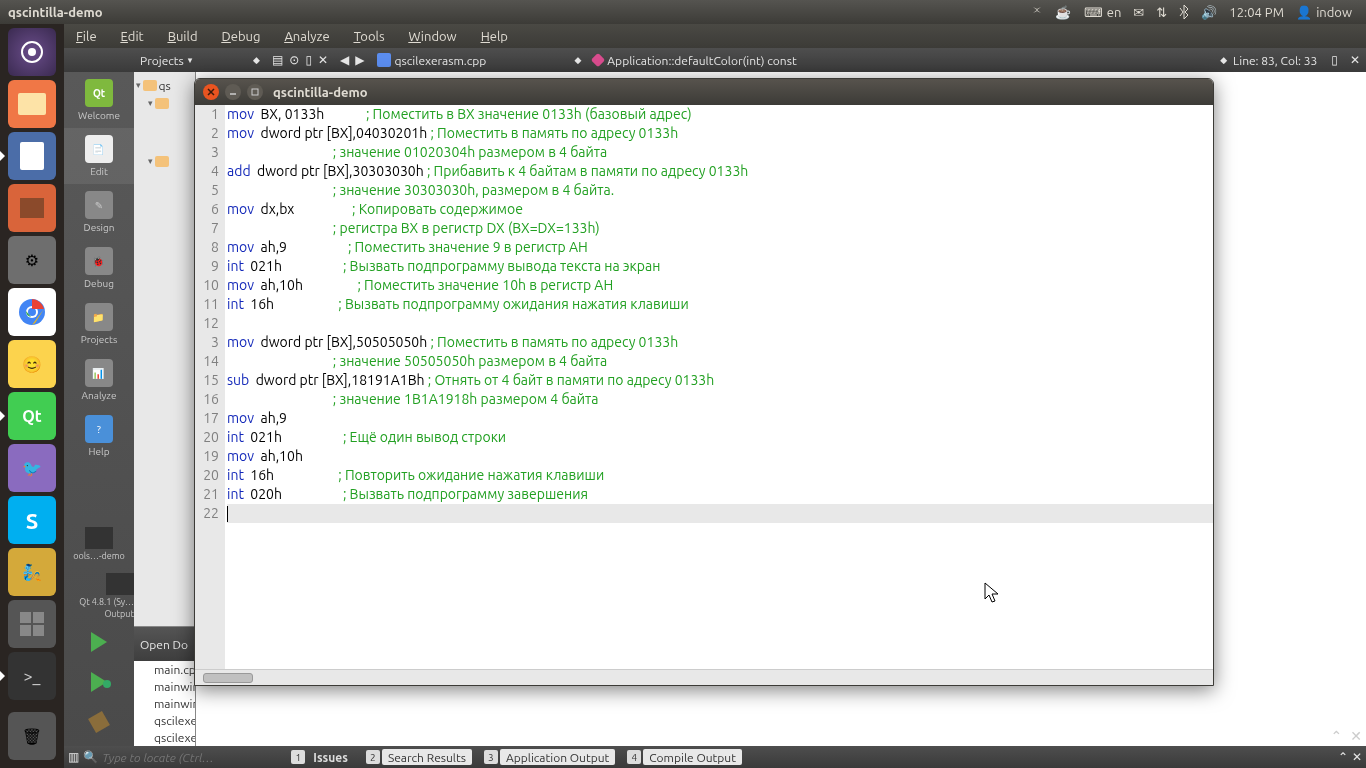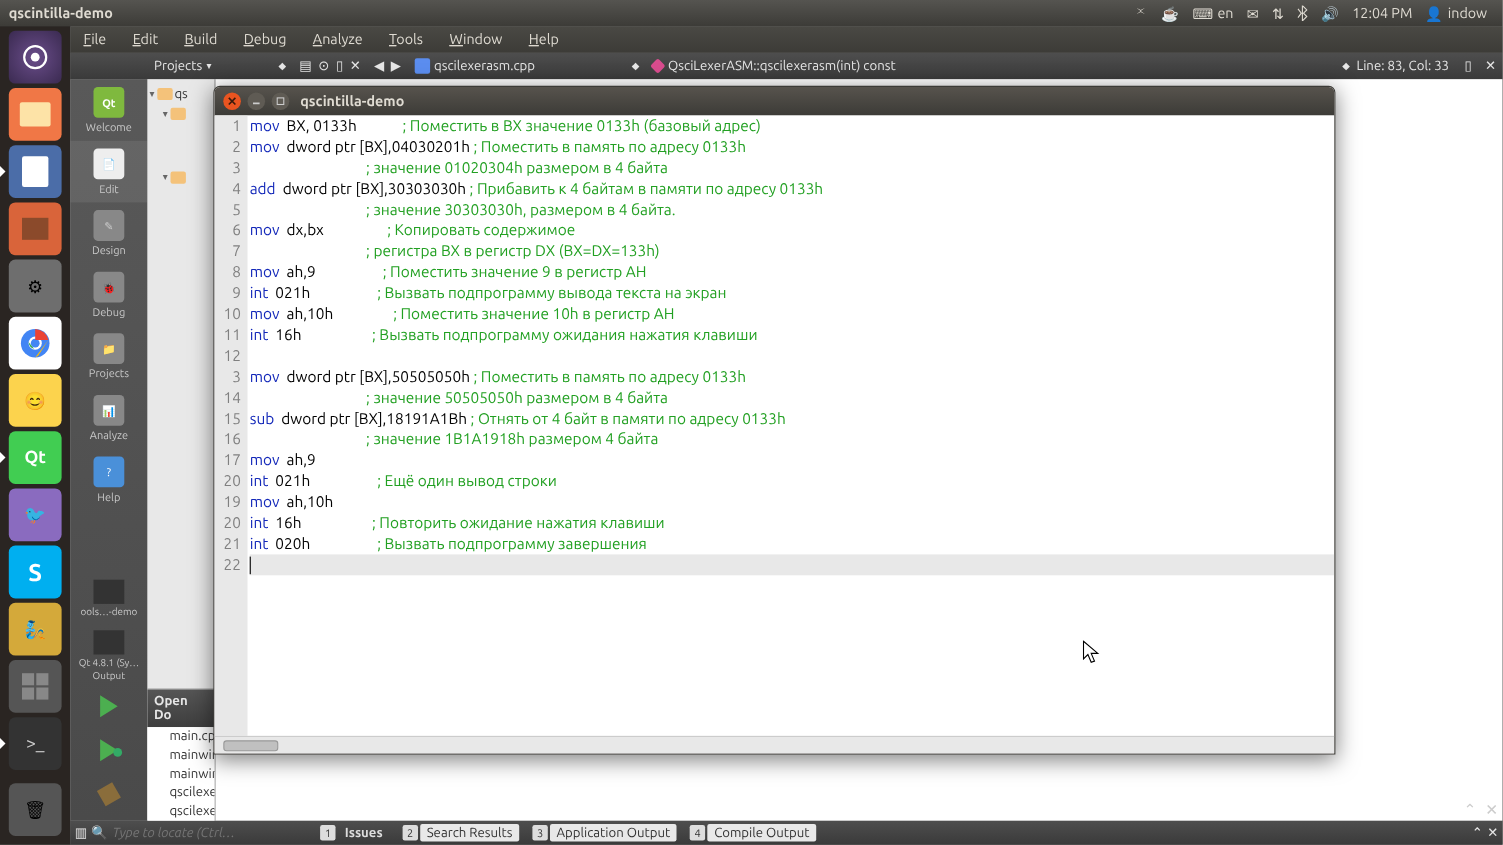--- a/index.html
+++ b/index.html
@@ -44,21 +44,21 @@
 
 
 .sidebar { width: 62px; background: #e8e8e8; border-right: 1px solid #888; display:flex; flex-direction:column; }
 .sidebar-tree { flex:1; font-size: 12px; color:#333; padding: 4px 2px; overflow:hidden;}
 .tree-row { display:flex; align-items:center; gap:2px; height:18px; white-space:nowrap;}
 .tree-arrow { font-size: 9px; color:#666;}
 .folder-icon { width:14px; height:11px; background:#f4c27a; border-radius:2px; }
 
 
 .opendocs { border-top: 1px solid #888; }
-.opendocs-header { height: 22px; background: linear-gradient(to bottom, #555, #3e3e3e); color: #e6e6e6; font-size: 12px; display:flex; align-items:center; padding: 17px 6px; font-weight:bold;}
+.opendocs-header { height: 22px; background: linear-gradient(to bottom, #555, #3e3e3e); color: #e6e6e6; font-size: 12px; display:flex; align-items:center; padding: 17px 6px; font-weight:normal;}
 .opendocs-list { background: #fff; font-size: 12px; color:#333;}
 .opendocs-list div { padding: 2px 20px; white-space:nowrap; overflow:hidden;}
 
 
 .editor-bg { flex:1; background: #fff; position:relative;}
 
 
 .demo-window { position: absolute; left: 194px; top: 78px; width: 1020px; height: 608px; background: #f2f1f0; border: 1px solid #3c3b37; border-radius: 6px 6px 0 0; box-shadow: 0 4px 20px rgba(0,0,0,0.5); display:flex; flex-direction:column; overflow:hidden;}
 .demo-titlebar { height: 26px; background: linear-gradient(to bottom, #57534d, #3c3b37); display:flex; align-items:center; padding: 0 8px; gap:6px;}
 .win-btn { width: 16px; height: 16px; border-radius: 50%; display:flex; align-items:center; justify-content:center;}
@@ -189,21 +189,21 @@
       <span>▶</span>
     </div>
     <div class="section dropdown">
       <span style="width:14px;height:14px;background:#5b8def;border-radius:2px;"></span>
       <span>qscilexerasm.cpp</span>
       <span style="flex:1"></span>
       <span style="font-size:9px;margin-left:80px;">◆</span>
     </div>
     <div class="section dropdown" style="flex:1;">
       <span class="pink-dot"></span>
-      <span>QsciLexerASM::qscilexerasm(int) const</span>
+      <span>Application::defaultColor(int) const</span>
       <span style="margin-left:auto;font-size:9px;">◆</span>
     </div>
     <span class="lineno">Line: 83, Col: 33</span>
     <span style="padding:0 6px;">▯</span>
     <span style="padding:0 6px;">✕</span>
   </div>
 
   <div class="qtc-body">
 
     <div class="modebar">
@@ -233,21 +233,21 @@
         </div>
       <div class="mode-item">
           <div class="icon" style="background:#4a90d9;color:#fff;">?</div>
           <span>Help</span>
         </div>
       <div class="mode-actions">
         <div class="act" style="height:52px;">
             <div style="width:28px;height:22px;background:#333;"></div>
             <span>ools…-demo</span>
           </div>
-        <div class="act" style="height:52px;">
+        <div class="act" style="height:52px;align-items:flex-end;">
             <div style="width:28px;height:22px;background:#333;"></div>
             <span>Qt 4.8.1 (Sy…</span>
             <span>Output</span>
           </div>
         <div class="act">
             <div class="play"></div>
           </div>
         <div class="act">
             <div class="play" style="position:relative;">
               <div style="position:absolute;left:-4px;top:-2px;width:8px;height:8px;background:#3a6;border-radius:50%;"></div>

